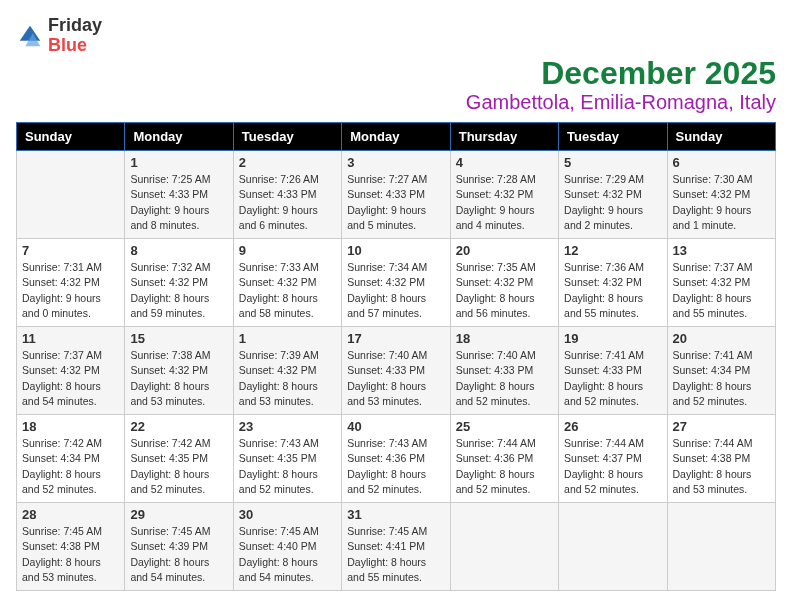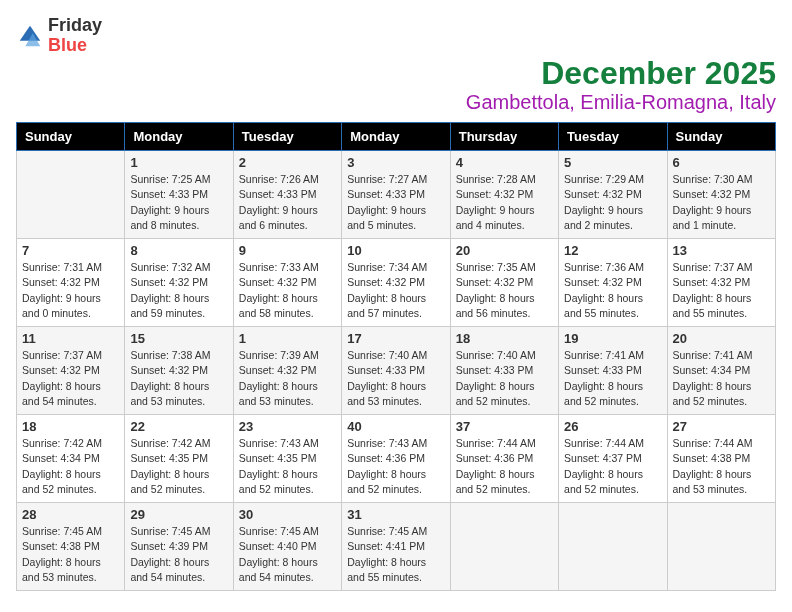--- a/index.html
+++ b/index.html
@@ -149,21 +149,21 @@
         <td><span class="day-number">17</span><span class="cell-text">Sunrise: 7:40 AM<br>Sunset: 4:33 PM<br>Daylight: 8 hours and 53 minutes.</span></td>
         <td><span class="day-number">18</span><span class="cell-text">Sunrise: 7:40 AM<br>Sunset: 4:33 PM<br>Daylight: 8 hours and 52 minutes.</span></td>
         <td><span class="day-number">19</span><span class="cell-text">Sunrise: 7:41 AM<br>Sunset: 4:33 PM<br>Daylight: 8 hours and 52 minutes.</span></td>
         <td><span class="day-number">20</span><span class="cell-text">Sunrise: 7:41 AM<br>Sunset: 4:34 PM<br>Daylight: 8 hours and 52 minutes.</span></td>
       </tr>
       <tr>
         <td><span class="day-number">18</span><span class="cell-text">Sunrise: 7:42 AM<br>Sunset: 4:34 PM<br>Daylight: 8 hours and 52 minutes.</span></td>
         <td><span class="day-number">22</span><span class="cell-text">Sunrise: 7:42 AM<br>Sunset: 4:35 PM<br>Daylight: 8 hours and 52 minutes.</span></td>
         <td><span class="day-number">23</span><span class="cell-text">Sunrise: 7:43 AM<br>Sunset: 4:35 PM<br>Daylight: 8 hours and 52 minutes.</span></td>
         <td><span class="day-number">40</span><span class="cell-text">Sunrise: 7:43 AM<br>Sunset: 4:36 PM<br>Daylight: 8 hours and 52 minutes.</span></td>
-        <td><span class="day-number">37</span><span class="cell-text">Sunrise: 7:44 AM<br>Sunset: 4:36 PM<br>Daylight: 8 hours and 52 minutes.</span></td>
+        <td><span class="day-number">25</span><span class="cell-text">Sunrise: 7:44 AM<br>Sunset: 4:36 PM<br>Daylight: 8 hours and 52 minutes.</span></td>
         <td><span class="day-number">26</span><span class="cell-text">Sunrise: 7:44 AM<br>Sunset: 4:37 PM<br>Daylight: 8 hours and 52 minutes.</span></td>
         <td><span class="day-number">27</span><span class="cell-text">Sunrise: 7:44 AM<br>Sunset: 4:38 PM<br>Daylight: 8 hours and 53 minutes.</span></td>
       </tr>
       <tr>
         <td><span class="day-number">28</span><span class="cell-text">Sunrise: 7:45 AM<br>Sunset: 4:38 PM<br>Daylight: 8 hours and 53 minutes.</span></td>
         <td><span class="day-number">29</span><span class="cell-text">Sunrise: 7:45 AM<br>Sunset: 4:39 PM<br>Daylight: 8 hours and 54 minutes.</span></td>
         <td><span class="day-number">30</span><span class="cell-text">Sunrise: 7:45 AM<br>Sunset: 4:40 PM<br>Daylight: 8 hours and 54 minutes.</span></td>
         <td><span class="day-number">31</span><span class="cell-text">Sunrise: 7:45 AM<br>Sunset: 4:41 PM<br>Daylight: 8 hours and 55 minutes.</span></td>
         <td class="empty-cell"></td>
         <td class="empty-cell"></td>

